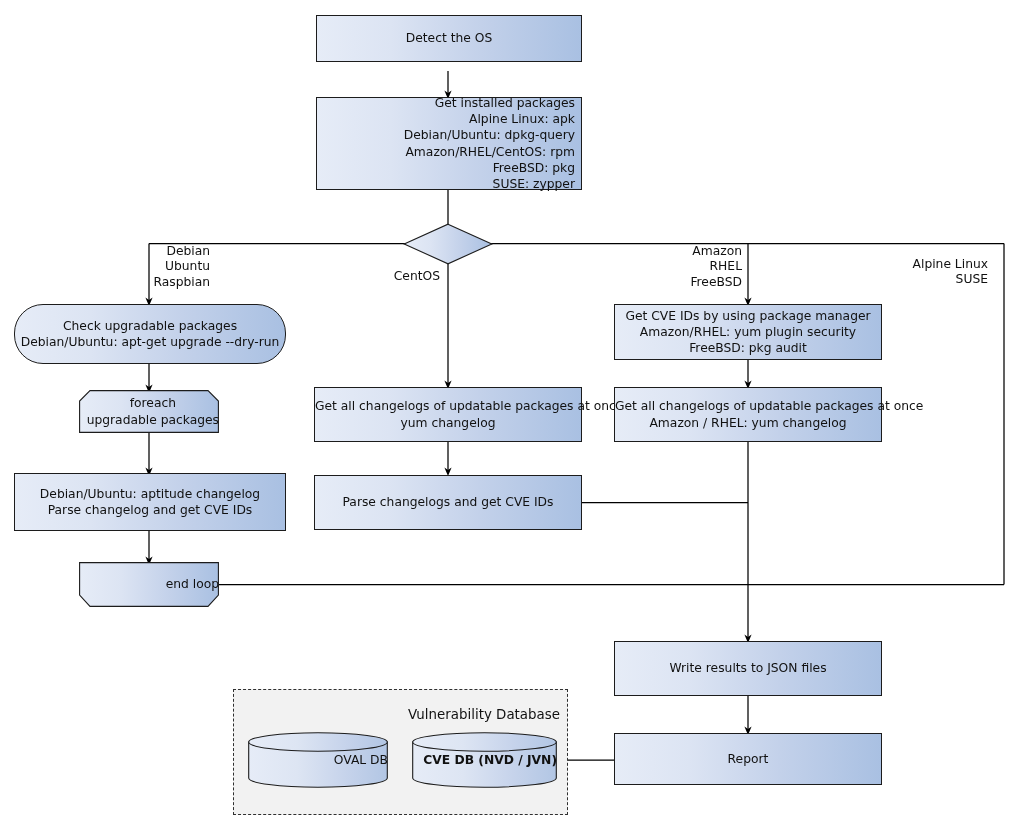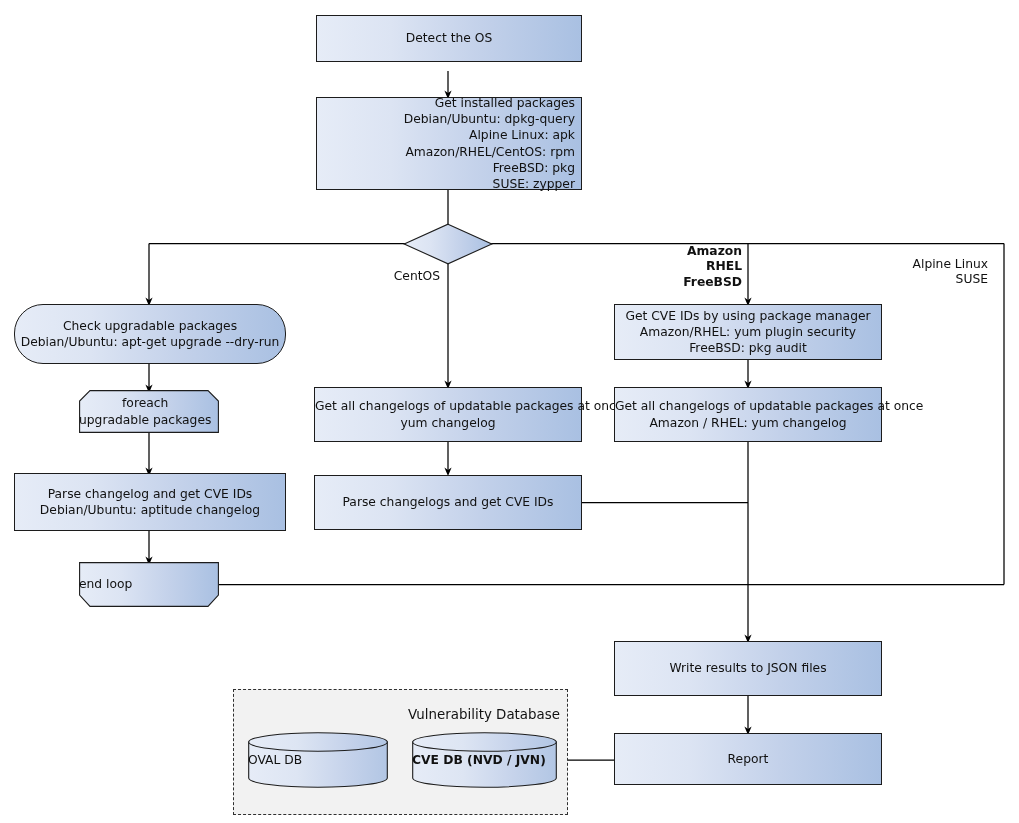--- a/index.html
+++ b/index.html
@@ -46,21 +46,21 @@
     width: 100%;
   }
   .align-right .txt { text-align: right; padding-right: 6px; padding-left: 39px; }
   .align-center .txt { text-align: center; }
   .overflow .txt { overflow: visible; }
   .shape-svg { position: absolute; overflow: visible; }
   .shape-label {
     position: absolute;
     display: flex;
     align-items: center;
-    justify-content: flex-start;
+    justify-content: flex-end;
     text-align: center;
     font-size: 12.3px;
     line-height: 16.2px;
     color: #111111;
     white-space: nowrap;
     pointer-events: none;
   }
 
   .branch-label {
     position: absolute;
@@ -133,46 +133,51 @@
     </g>
   </svg>
 
   <div class="node align-center" style="left:316px; top:15px; width:266px; height:47px;">
     <span class="txt">Detect the OS</span>
   </div>
 
   <div class="node align-right" style="left:316px; top:97px; width:266px; height:93px;">
     <span class="txt" id="installed-pkgs">
         <div>Get installed packages</div>
+        <div>Alpine Linux: apk</div>
         <div>Debian/Ubuntu: dpkg-query</div>
-        <div>Alpine Linux: apk</div>
         <div>Amazon/RHEL/CentOS: rpm</div>
         <div>FreeBSD: pkg</div>
         <div>SUSE: zypper</div>
       </span>
   </div>
 
   <svg class="shape-svg" style="left:403px; top:223px; width:90px; height:42px;" viewBox="0 0 90 42">
     <defs>
       <linearGradient id="gradDiamond" x1="0" y1="0" x2="1" y2="0">
         <stop offset="0%" stop-color="#e6ecf7"></stop>
         <stop offset="30%" stop-color="#dce4f3"></stop>
         <stop offset="65%" stop-color="#c3d1ea"></stop>
         <stop offset="100%" stop-color="#a9c0e2"></stop>
       </linearGradient>
     </defs>
     <polygon points="45,1.2 88.8,21 45,40.8 1.2,21" fill="url(#gradDiamond)" stroke="#1c1c1c" stroke-width="1.1"></polygon>
   </svg>
 
+  <div class="branch-label" style="left:60px; top:244px; width:150px;">
+    <div>Debian</div>
+    <div>Ubuntu</div>
+    <div>Raspbian</div>
+  </div>
 
   <div class="branch-label" style="left:330px; top:269px; width:110px;">
     <div>CentOS</div>
   </div>
 
-  <div class="branch-label" style="left:620px; top:244px; width:122px;font-weight:bold;">
+  <div class="branch-label" style="left:620px; top:244px; width:122px;">
     <div>Amazon</div>
     <div>RHEL</div>
     <div>FreeBSD</div>
   </div>
 
   <div class="branch-label" style="left:860px; top:257px; width:128px;">
     <div>Alpine Linux</div>
     <div>SUSE</div>
   </div>
 
@@ -196,22 +201,22 @@
   </svg>
   <div class="shape-label" style="left:79px; top:390px; width:140px; height:43px;">
     <span id="foreach-loop">
         <div>foreach</div>
         <div>upgradable  packages</div>
       </span>
   </div>
 
   <div class="node align-center" style="left:14px; top:473px; width:272px; height:58px;">
     <span class="txt" id="parse-deb">
+        <div>Debian/Ubuntu: aptitude changelog</div>
         <div>Parse changelog and get  CVE IDs</div>
-        <div>Debian/Ubuntu: aptitude changelog</div>
       </span>
   </div>
 
   <svg class="shape-svg" style="left:79px; top:562px; width:140px; height:45px;" viewBox="0 0 140 45">
     <path d="M0.6,0.6 L139.4,0.6 L139.4,33 L129,44.4 L11,44.4 L0.6,33 Z" fill="url(#gradLoop)" stroke="#1c1c1c" stroke-width="1.1"></path>
   </svg>
   <div class="shape-label" style="left:79px; top:562px; width:140px; height:45px;">
     <span>end loop</span>
   </div>
 

